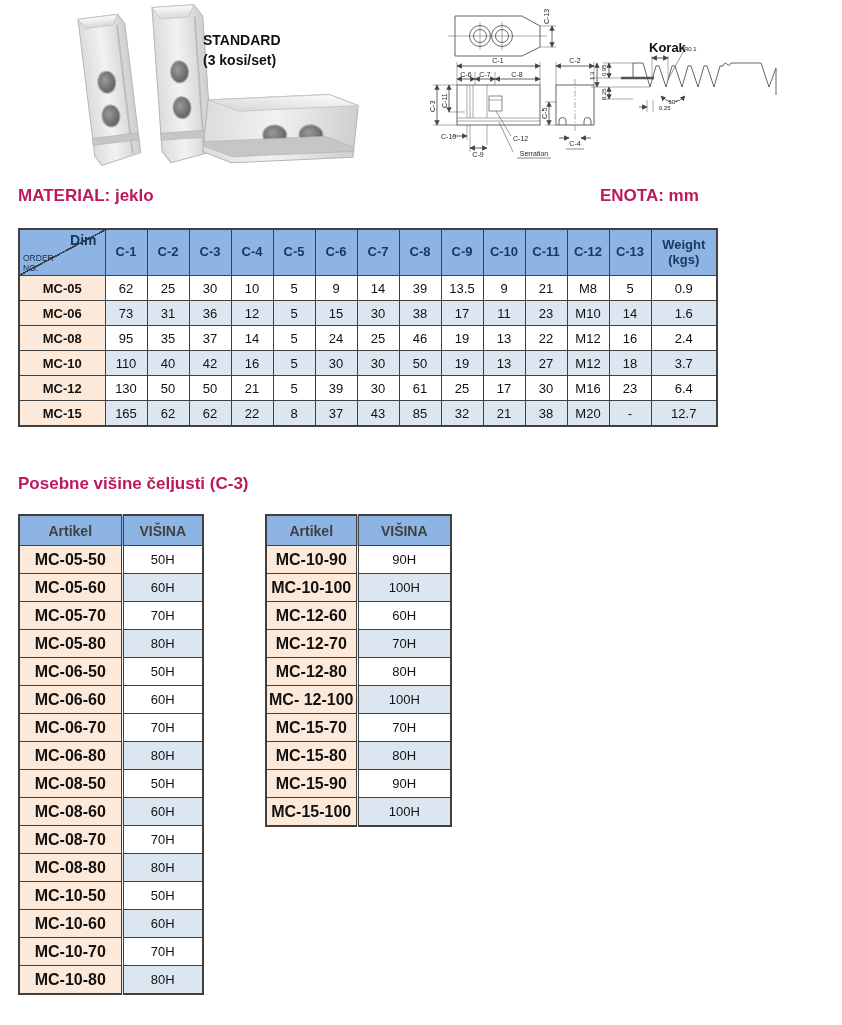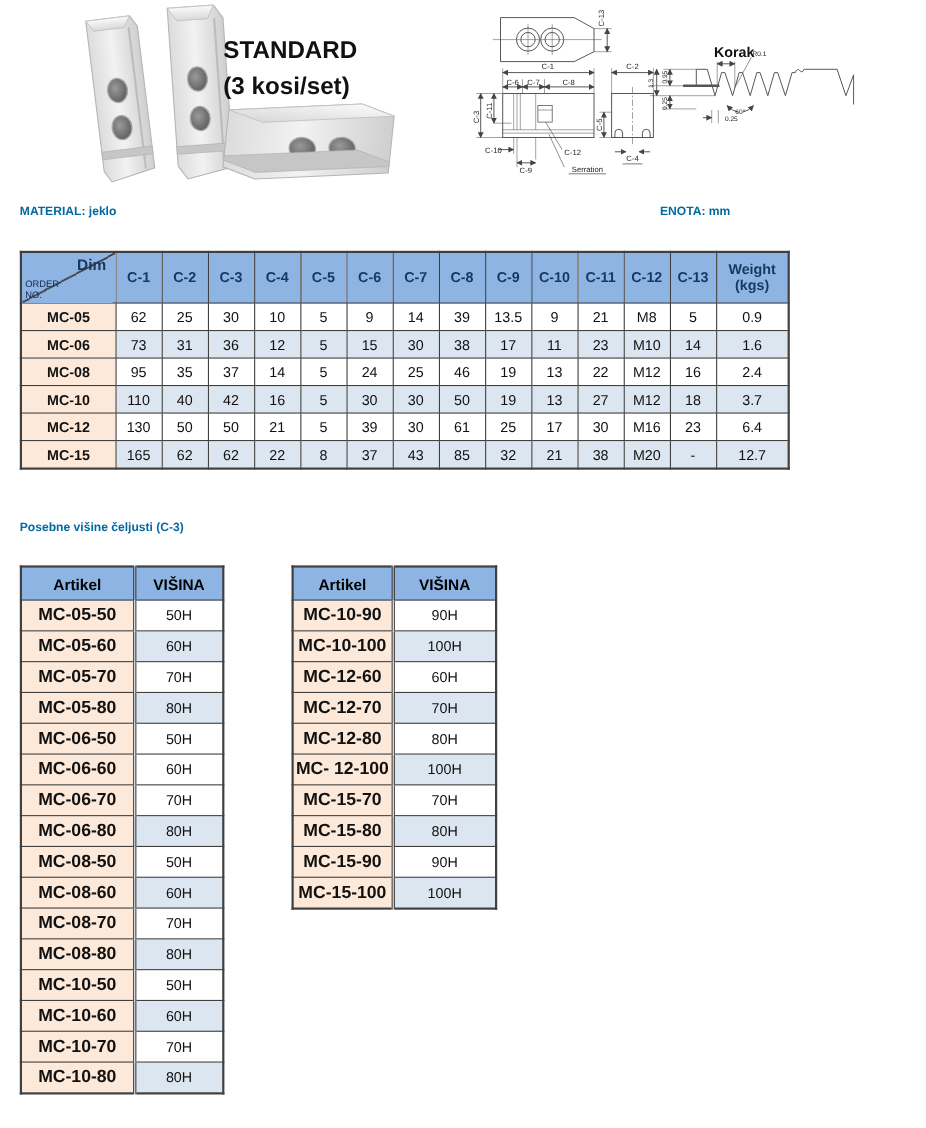--- a/index.html
+++ b/index.html
@@ -9,22 +9,22 @@
     --line:#404040;
     --header-text:#17375e;
   }
   html,body{margin:0;padding:0;}
   body{
     width:842px;height:1025px;background:#ffffff;position:relative;
     font-family:"Liberation Sans", sans-serif;color:#111;
     -webkit-font-smoothing:antialiased;
   }
   .abs{position:absolute;}
-  .caption{left:203px;top:30px;font-size:22px;font-weight:bold;line-height:1.45;color:#111;}
-  .h-label{font-size:11px;font-weight:bold;color:#0369a1;}
+  .caption{left:203px;top:30px;font-size:14px;font-weight:bold;line-height:1.45;color:#111;}
+  .h-label{font-size:17px;font-weight:bold;color:#be185d;}
   #material-label{left:18px;top:186px;}
   #unit-label{left:600px;top:186px;width:115px;text-align:left;}
   #section-heading{left:18px;top:474px;}
 
   
   table{border-collapse:collapse;table-layout:fixed;}
   #main-table{left:18px;top:228px;border:2px solid var(--line);}
   #main-table th,#main-table td{
     border:1px solid var(--line);text-align:center;vertical-align:middle;
     font-size:13px;padding:0;overflow:hidden;
@@ -51,21 +51,21 @@
   #main-table tbody td{height:24px;background:#ffffff;}
   #main-table tbody td.order{background:var(--peach);font-weight:bold;}
   #main-table tbody tr.shaded td:not(.order){background:var(--row-blue);}
 
   
   .sp-table{border:2px solid var(--line);}
   .sp-table th,.sp-table td{
     border:1px solid var(--line);text-align:center;vertical-align:middle;padding:0;
   }
   .sp-table th{
-    background:var(--header-blue);color:#000000;font-weight:bold;
+    background:var(--header-blue);color:#404040;font-weight:bold;
     font-size:14px;height:29px;
   }
   .sp-table td{height:27px;font-size:13px;background:#fff;}
   .sp-table td.artikel{background:var(--peach);font-weight:bold;font-size:16px;}
   .sp-table tr.shaded td.visina{background:var(--row-blue);}
   .sp-table th.visina,.sp-table td.visina{border-left:3px double var(--line);}
   #sp-table-0{left:18px;top:514px;}
   #sp-table-0 col.a{width:103px;} #sp-table-0 col.v{width:81px;}
   #sp-table-1{left:265px;top:514px;}
   #sp-table-1 col.a{width:91px;} #sp-table-1 col.v{width:94px;}

